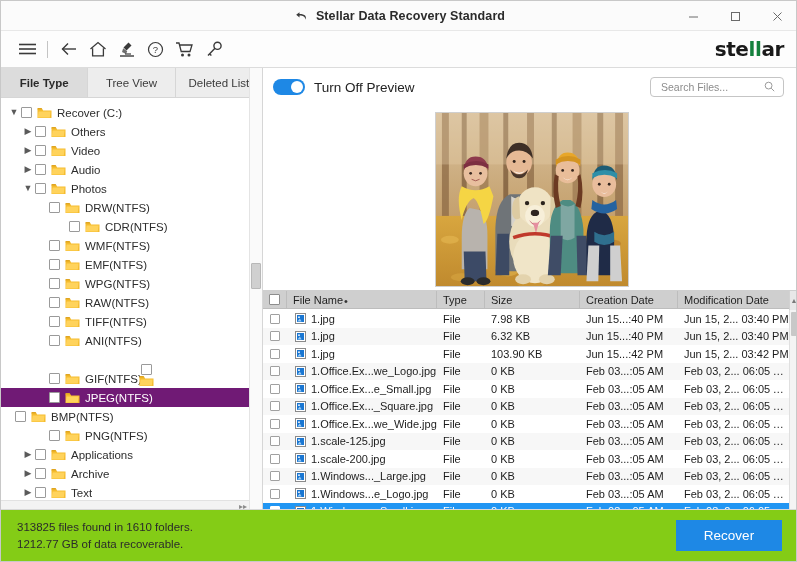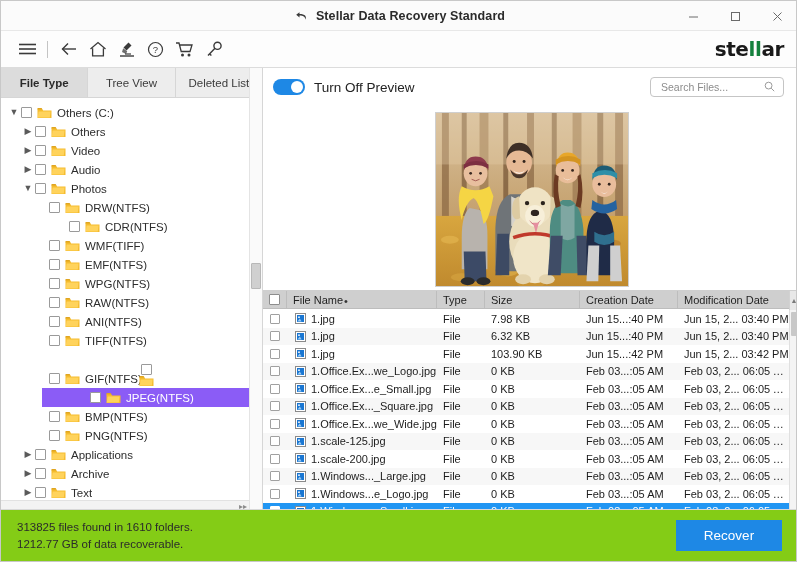--- a/index.html
+++ b/index.html
@@ -86,21 +86,21 @@
     background: #dcdcdc; font-weight: bold; color: #2a2a2a;
   }
   .tree {
     position: absolute; left: 0; top: 31px; right: 0; bottom: 0;
     overflow: hidden; padding-top: 4px; background: #fff;
   }
   .tree-row {
     display: flex; align-items: center; height: 19px;
     font-size: 11.5px; color: #2d2d2d; white-space: nowrap;
   }
-  .tree-row.selected { background: #8b5cf6; color: #ffffff; margin-left: 41px; }
+  .tree-row.selected { background: #701a75; color: #ffffff; }
   .chev {
     width: 14px; flex: 0 0 14px; text-align: center;
     font-size: 9px; color: #5a5a5a; line-height: 1;
   }
   .chev.none { color: transparent; }
   .cbx {
     width: 11px; height: 11px; flex: 0 0 11px;
     border: 1px solid #9a9a9a; background: #fff; margin-right: 5px;
     border-radius: 1px;
   }
@@ -354,21 +354,21 @@
           <span class="chev">▼</span>
           <span class="cbx"></span>
           <span class="folder-ic">
             <svg width="15" height="12" viewBox="0 0 15 12">
               <path d="M0.5 2 L5 2 L6.2 3.4 L14.5 3.4 L14.5 11 L0.5 11 Z" fill="#f5bc2e"></path>
               <path d="M0.5 1 L4.6 1 L5.6 2.6 L0.5 2.6 Z" fill="#e0a520"></path>
               <path d="M0.5 3.4 L14.5 3.4 L14.5 11 L0.5 11 Z" fill="#fcc githubfff" opacity="0"></path>
               <path d="M1.6 4.4 L13.6 4.4 L12.8 10.6 L0.8 10.6 Z" fill="#ffd35c"></path>
             </svg>
           </span>
-          <span class="tree-label">Others (C:)</span>
+          <span class="tree-label">Recover (C:)</span>
         </div>
         <div class="tree-row" style="padding-left: 20px;">
           <span class="chev">▶</span>
           <span class="cbx"></span>
           <span class="folder-ic">
             <svg width="15" height="12" viewBox="0 0 15 12">
               <path d="M0.5 2 L5 2 L6.2 3.4 L14.5 3.4 L14.5 11 L0.5 11 Z" fill="#f5bc2e"></path>
               <path d="M0.5 1 L4.6 1 L5.6 2.6 L0.5 2.6 Z" fill="#e0a520"></path>
               <path d="M0.5 3.4 L14.5 3.4 L14.5 11 L0.5 11 Z" fill="#fcc githubfff" opacity="0"></path>
               <path d="M1.6 4.4 L13.6 4.4 L12.8 10.6 L0.8 10.6 Z" fill="#ffd35c"></path>
@@ -445,21 +445,21 @@
           <span class="chev none">&nbsp;</span>
           <span class="cbx"></span>
           <span class="folder-ic">
             <svg width="15" height="12" viewBox="0 0 15 12">
               <path d="M0.5 2 L5 2 L6.2 3.4 L14.5 3.4 L14.5 11 L0.5 11 Z" fill="#f5bc2e"></path>
               <path d="M0.5 1 L4.6 1 L5.6 2.6 L0.5 2.6 Z" fill="#e0a520"></path>
               <path d="M0.5 3.4 L14.5 3.4 L14.5 11 L0.5 11 Z" fill="#fcc githubfff" opacity="0"></path>
               <path d="M1.6 4.4 L13.6 4.4 L12.8 10.6 L0.8 10.6 Z" fill="#ffd35c"></path>
             </svg>
           </span>
-          <span class="tree-label">WMF(TIFF)</span>
+          <span class="tree-label">WMF(NTFS)</span>
         </div>
         <div class="tree-row" style="padding-left: 34px;">
           <span class="chev none">&nbsp;</span>
           <span class="cbx"></span>
           <span class="folder-ic">
             <svg width="15" height="12" viewBox="0 0 15 12">
               <path d="M0.5 2 L5 2 L6.2 3.4 L14.5 3.4 L14.5 11 L0.5 11 Z" fill="#f5bc2e"></path>
               <path d="M0.5 1 L4.6 1 L5.6 2.6 L0.5 2.6 Z" fill="#e0a520"></path>
               <path d="M0.5 3.4 L14.5 3.4 L14.5 11 L0.5 11 Z" fill="#fcc githubfff" opacity="0"></path>
               <path d="M1.6 4.4 L13.6 4.4 L12.8 10.6 L0.8 10.6 Z" fill="#ffd35c"></path>
@@ -497,75 +497,75 @@
           <span class="chev none">&nbsp;</span>
           <span class="cbx"></span>
           <span class="folder-ic">
             <svg width="15" height="12" viewBox="0 0 15 12">
               <path d="M0.5 2 L5 2 L6.2 3.4 L14.5 3.4 L14.5 11 L0.5 11 Z" fill="#f5bc2e"></path>
               <path d="M0.5 1 L4.6 1 L5.6 2.6 L0.5 2.6 Z" fill="#e0a520"></path>
               <path d="M0.5 3.4 L14.5 3.4 L14.5 11 L0.5 11 Z" fill="#fcc githubfff" opacity="0"></path>
               <path d="M1.6 4.4 L13.6 4.4 L12.8 10.6 L0.8 10.6 Z" fill="#ffd35c"></path>
             </svg>
           </span>
+          <span class="tree-label">TIFF(NTFS)</span>
+        </div>
+        <div class="tree-row" style="padding-left: 34px;">
+          <span class="chev none">&nbsp;</span>
+          <span class="cbx"></span>
+          <span class="folder-ic">
+            <svg width="15" height="12" viewBox="0 0 15 12">
+              <path d="M0.5 2 L5 2 L6.2 3.4 L14.5 3.4 L14.5 11 L0.5 11 Z" fill="#f5bc2e"></path>
+              <path d="M0.5 1 L4.6 1 L5.6 2.6 L0.5 2.6 Z" fill="#e0a520"></path>
+              <path d="M0.5 3.4 L14.5 3.4 L14.5 11 L0.5 11 Z" fill="#fcc githubfff" opacity="0"></path>
+              <path d="M1.6 4.4 L13.6 4.4 L12.8 10.6 L0.8 10.6 Z" fill="#ffd35c"></path>
+            </svg>
+          </span>
           <span class="tree-label">ANI(NTFS)</span>
         </div>
+        <div class="tree-row" style="padding-left: 34px; flex-direction: column;">
+          <span class="chev none">&nbsp;</span>
+          <span class="cbx"></span>
+          <span class="folder-ic">
+            <svg width="15" height="12" viewBox="0 0 15 12">
+              <path d="M0.5 2 L5 2 L6.2 3.4 L14.5 3.4 L14.5 11 L0.5 11 Z" fill="#f5bc2e"></path>
+              <path d="M0.5 1 L4.6 1 L5.6 2.6 L0.5 2.6 Z" fill="#e0a520"></path>
+              <path d="M0.5 3.4 L14.5 3.4 L14.5 11 L0.5 11 Z" fill="#fcc githubfff" opacity="0"></path>
+              <path d="M1.6 4.4 L13.6 4.4 L12.8 10.6 L0.8 10.6 Z" fill="#ffd35c"></path>
+            </svg>
+          </span>
+          <span class="tree-label">PSD(NTFS)</span>
+        </div>
         <div class="tree-row" style="padding-left: 34px;">
           <span class="chev none">&nbsp;</span>
           <span class="cbx"></span>
           <span class="folder-ic">
             <svg width="15" height="12" viewBox="0 0 15 12">
               <path d="M0.5 2 L5 2 L6.2 3.4 L14.5 3.4 L14.5 11 L0.5 11 Z" fill="#f5bc2e"></path>
               <path d="M0.5 1 L4.6 1 L5.6 2.6 L0.5 2.6 Z" fill="#e0a520"></path>
               <path d="M0.5 3.4 L14.5 3.4 L14.5 11 L0.5 11 Z" fill="#fcc githubfff" opacity="0"></path>
               <path d="M1.6 4.4 L13.6 4.4 L12.8 10.6 L0.8 10.6 Z" fill="#ffd35c"></path>
             </svg>
           </span>
-          <span class="tree-label">TIFF(NTFS)</span>
-        </div>
-        <div class="tree-row" style="padding-left: 34px; flex-direction: column;">
-          <span class="chev none">&nbsp;</span>
-          <span class="cbx"></span>
-          <span class="folder-ic">
-            <svg width="15" height="12" viewBox="0 0 15 12">
-              <path d="M0.5 2 L5 2 L6.2 3.4 L14.5 3.4 L14.5 11 L0.5 11 Z" fill="#f5bc2e"></path>
-              <path d="M0.5 1 L4.6 1 L5.6 2.6 L0.5 2.6 Z" fill="#e0a520"></path>
-              <path d="M0.5 3.4 L14.5 3.4 L14.5 11 L0.5 11 Z" fill="#fcc githubfff" opacity="0"></path>
-              <path d="M1.6 4.4 L13.6 4.4 L12.8 10.6 L0.8 10.6 Z" fill="#ffd35c"></path>
-            </svg>
-          </span>
-          <span class="tree-label">PSD(NTFS)</span>
-        </div>
-        <div class="tree-row" style="padding-left: 34px;">
-          <span class="chev none">&nbsp;</span>
-          <span class="cbx"></span>
-          <span class="folder-ic">
-            <svg width="15" height="12" viewBox="0 0 15 12">
-              <path d="M0.5 2 L5 2 L6.2 3.4 L14.5 3.4 L14.5 11 L0.5 11 Z" fill="#f5bc2e"></path>
-              <path d="M0.5 1 L4.6 1 L5.6 2.6 L0.5 2.6 Z" fill="#e0a520"></path>
-              <path d="M0.5 3.4 L14.5 3.4 L14.5 11 L0.5 11 Z" fill="#fcc githubfff" opacity="0"></path>
-              <path d="M1.6 4.4 L13.6 4.4 L12.8 10.6 L0.8 10.6 Z" fill="#ffd35c"></path>
-            </svg>
-          </span>
           <span class="tree-label">GIF(NTFS)</span>
         </div>
         <div class="tree-row selected" style="padding-left: 34px;">
           <span class="chev none">&nbsp;</span>
           <span class="cbx"></span>
           <span class="folder-ic">
             <svg width="15" height="12" viewBox="0 0 15 12">
               <path d="M0.5 2 L5 2 L6.2 3.4 L14.5 3.4 L14.5 11 L0.5 11 Z" fill="#f5bc2e"></path>
               <path d="M0.5 1 L4.6 1 L5.6 2.6 L0.5 2.6 Z" fill="#e0a520"></path>
               <path d="M0.5 3.4 L14.5 3.4 L14.5 11 L0.5 11 Z" fill="#fcc githubfff" opacity="0"></path>
               <path d="M1.6 4.4 L13.6 4.4 L12.8 10.6 L0.8 10.6 Z" fill="#ffd35c"></path>
             </svg>
           </span>
           <span class="tree-label">JPEG(NTFS)</span>
         </div>
-        <div class="tree-row" style="padding-left: 34px; text-align: right;">
+        <div class="tree-row" style=" text-align: right;">
           <span class="chev none">&nbsp;</span>
           <span class="cbx"></span>
           <span class="folder-ic">
             <svg width="15" height="12" viewBox="0 0 15 12">
               <path d="M0.5 2 L5 2 L6.2 3.4 L14.5 3.4 L14.5 11 L0.5 11 Z" fill="#f5bc2e"></path>
               <path d="M0.5 1 L4.6 1 L5.6 2.6 L0.5 2.6 Z" fill="#e0a520"></path>
               <path d="M0.5 3.4 L14.5 3.4 L14.5 11 L0.5 11 Z" fill="#fcc githubfff" opacity="0"></path>
               <path d="M1.6 4.4 L13.6 4.4 L12.8 10.6 L0.8 10.6 Z" fill="#ffd35c"></path>
             </svg>
           </span>

